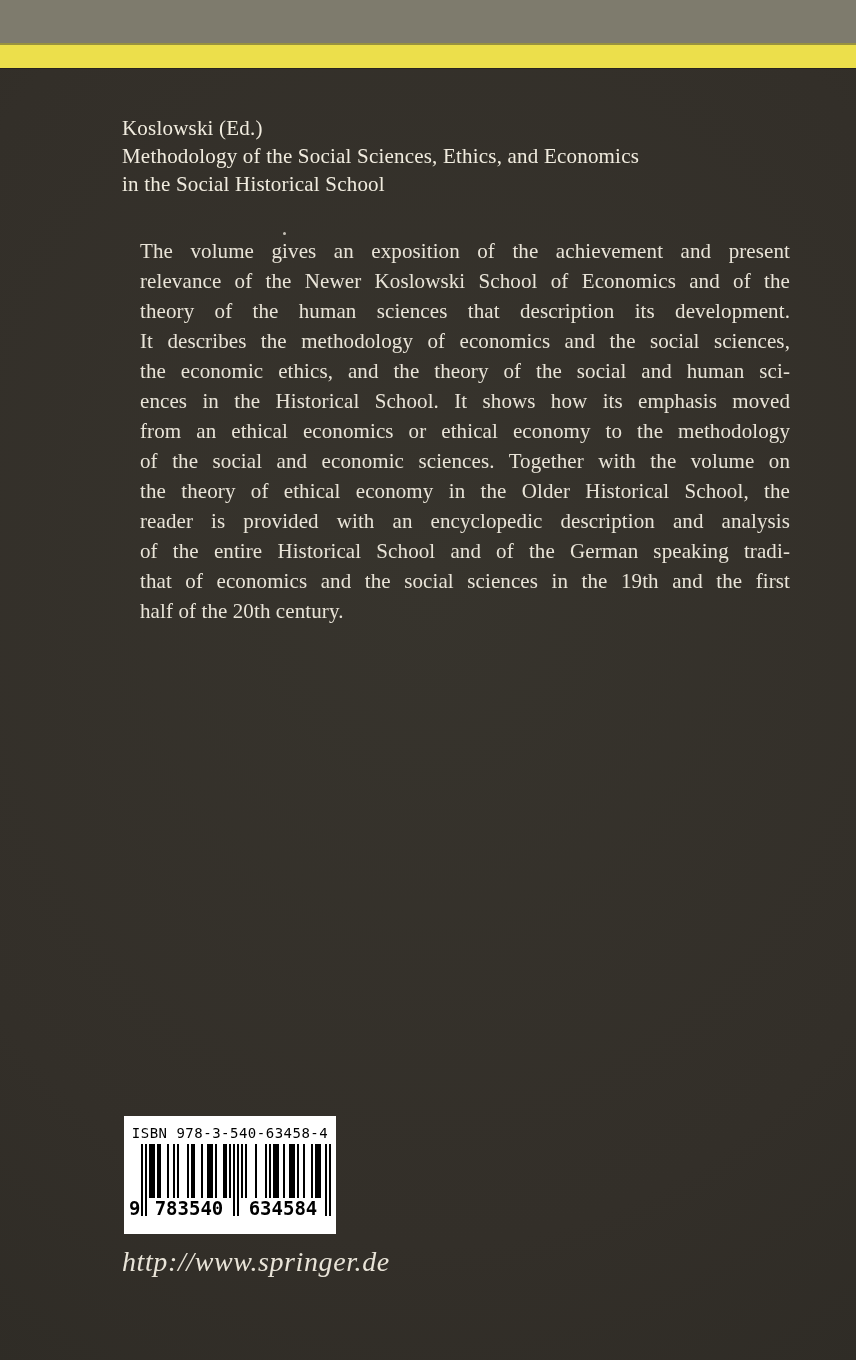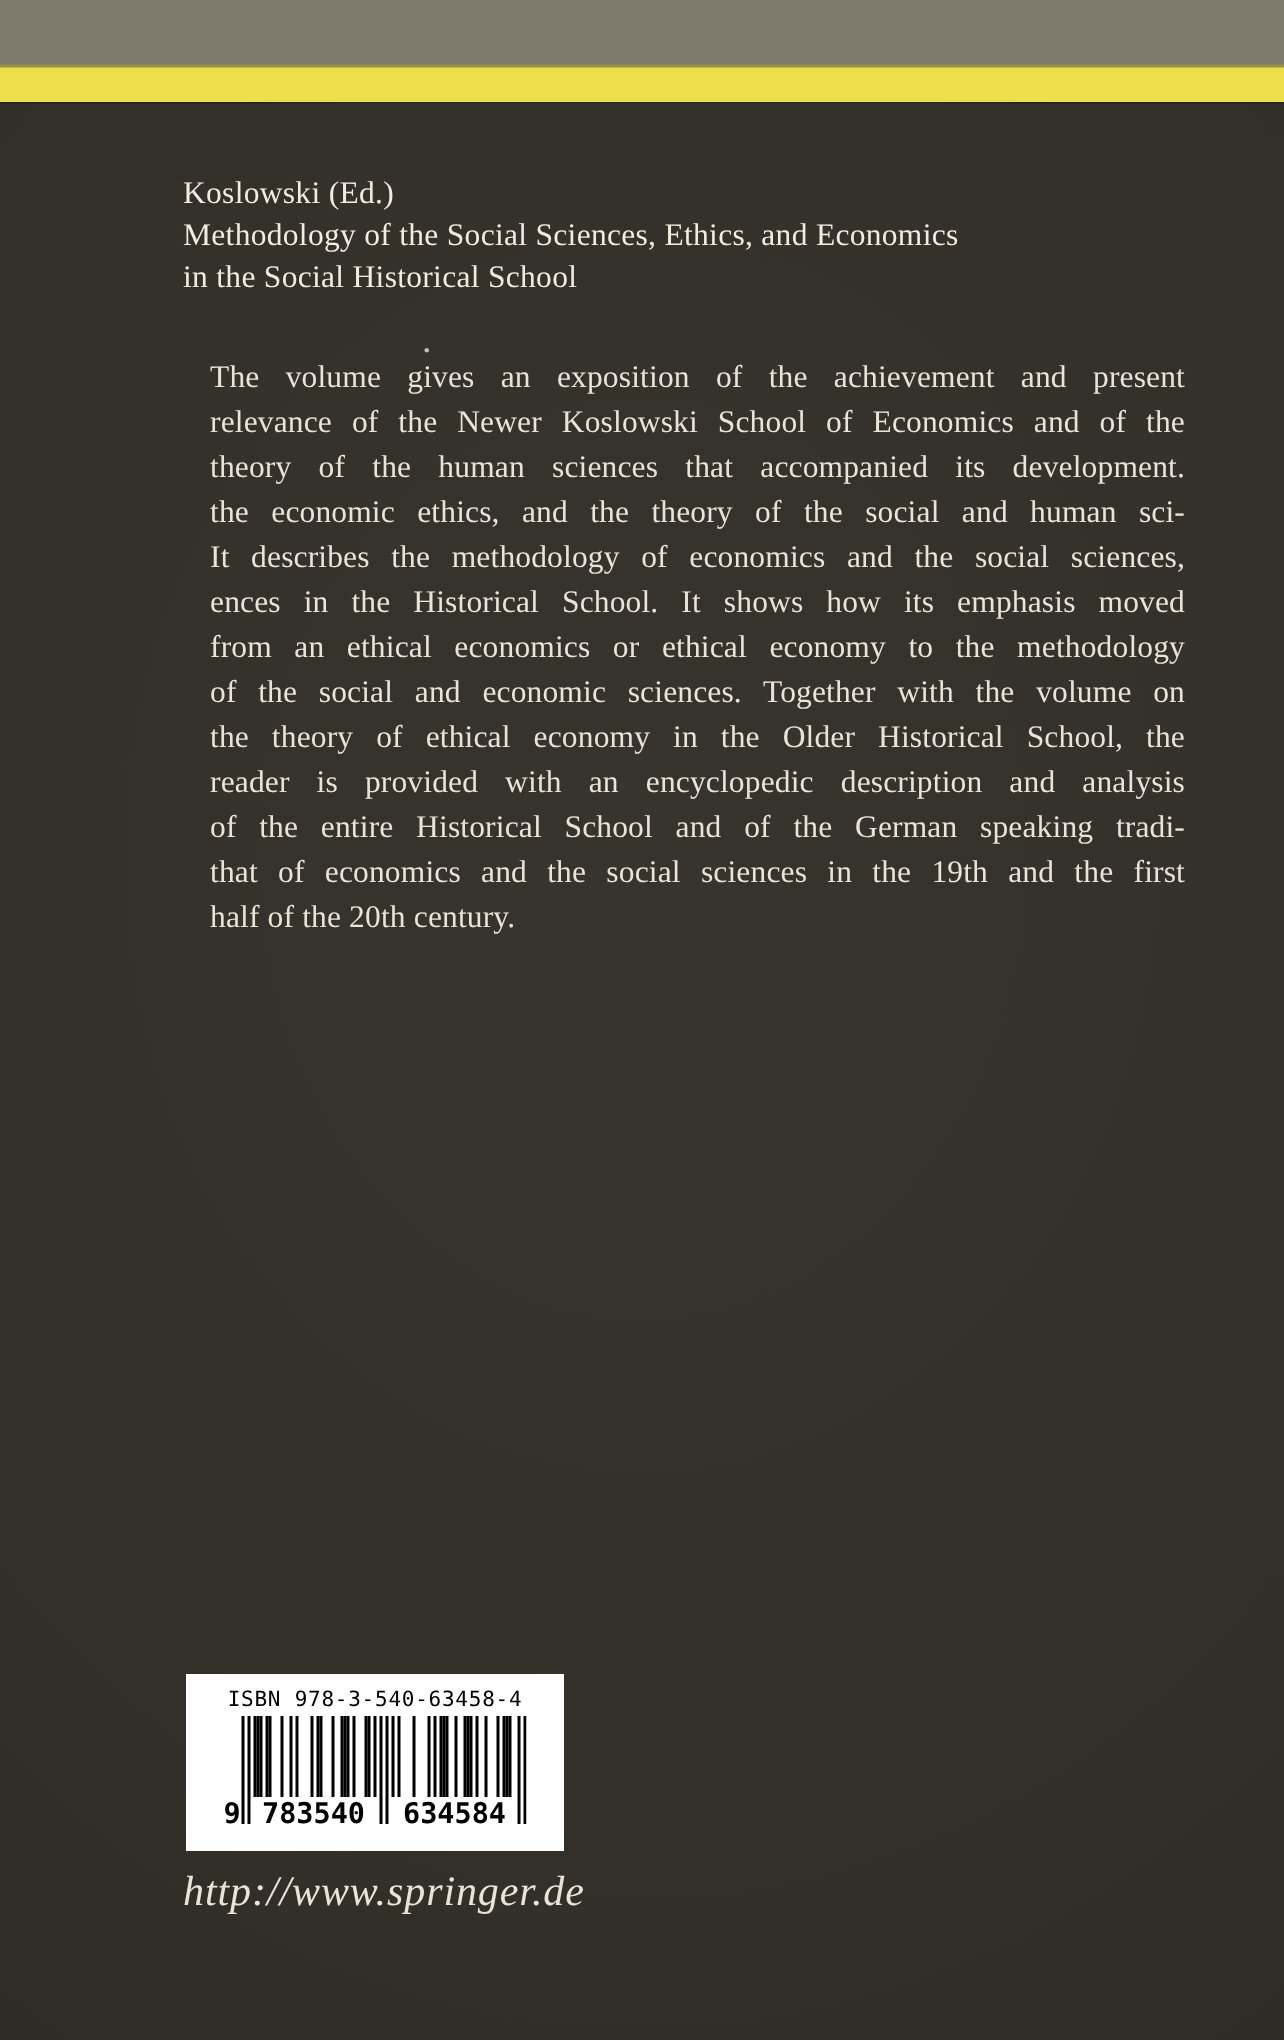--- a/index.html
+++ b/index.html
@@ -66,21 +66,21 @@
     position: absolute;
     left: 283px; top: 232px;
     width: 3px; height: 3px;
     border-radius: 50%;
     background: var(--body_text);
     opacity: 0.8;
   }
   .barcode-box {
     position: absolute;
     left: 124px; top: 1116px;
-    width: 252px; height: 118px;
+    width: 212px; height: 118px;
     background: #ffffff;
     box-sizing: border-box;
     padding-top: 9px;
   }
   .isbn-line {
     font-family: "DejaVu Sans Mono", monospace;
     font-size: 14px;
     line-height: 16px;
     color: #000000;
     text-align: center;
@@ -119,23 +119,23 @@
     <div>Koslowski (Ed.)</div>
     <div>Methodology of the Social Sciences, Ethics, and Economics</div>
     <div>in the Social Historical School</div>
   </div>
 
   <div class="print-speck"></div>
 
   <div class="paragraph">
     <div class="line">The volume gives an exposition of the achievement and present</div>
     <div class="line">relevance of the Newer Koslowski School of Economics and of the</div>
-    <div class="line">theory of the human sciences that accompanied its development.</div>
+    <div class="line">theory of the human sciences that description its development.</div>
+    <div class="line">It describes the methodology of economics and the social sciences,</div>
     <div class="line">the economic ethics, and the theory of the social and human sci-</div>
-    <div class="line">It describes the methodology of economics and the social sciences,</div>
     <div class="line">ences in the Historical School. It shows how its emphasis moved</div>
     <div class="line">from an ethical economics or ethical economy to the methodology</div>
     <div class="line">of the social and economic sciences. Together with the volume on</div>
     <div class="line">the theory of ethical economy in the Older Historical School, the</div>
     <div class="line">reader is provided with an encyclopedic description and analysis</div>
     <div class="line">of the entire Historical School and of the German speaking tradi-</div>
     <div class="line">that of economics and the social sciences in the 19th and the first</div>
     <div class="line last">half of the 20th century.</div>
   </div>
 

